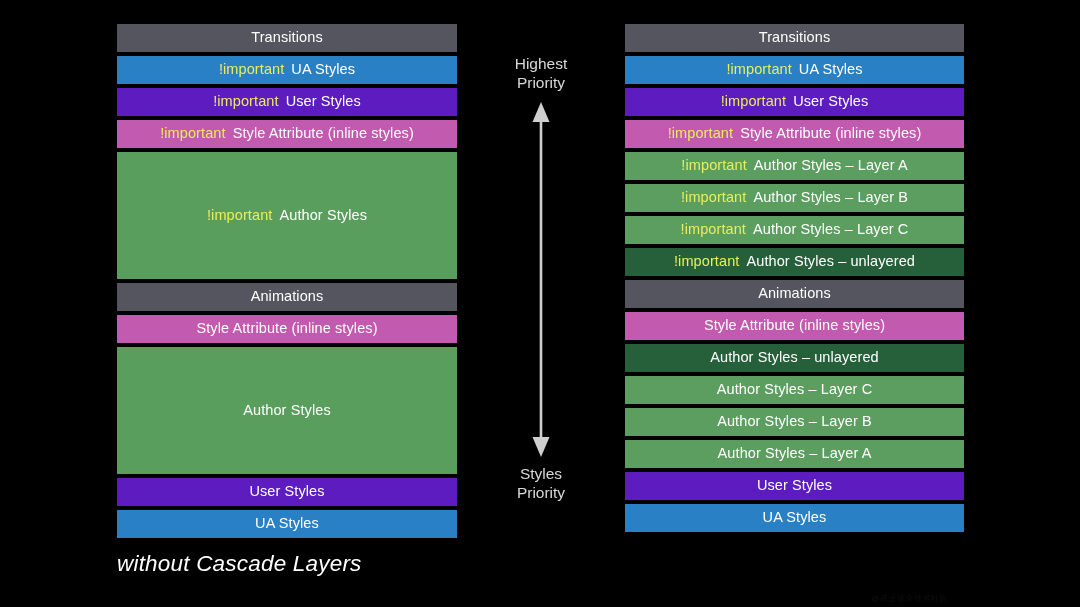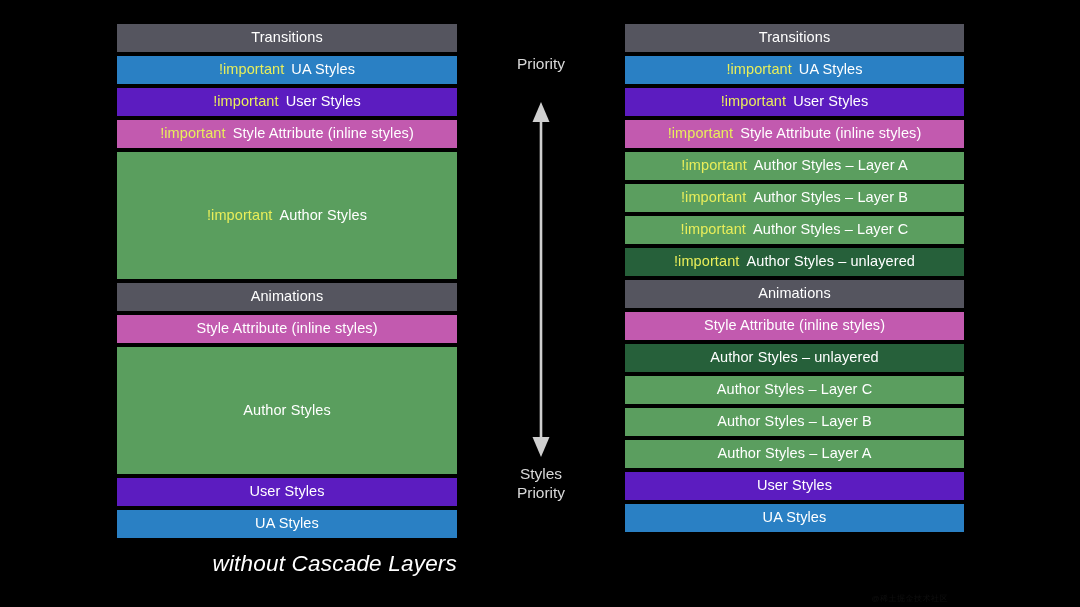--- a/index.html
+++ b/index.html
@@ -78,21 +78,21 @@
     height: 355px;
   }
 
   
   .caption {
     position: absolute;
     top: 551px;
     font-size: 22.5px;
     font-style: italic;
     color: #ffffff;
-    text-align: right;
+    text-align: left;
     letter-spacing: 0.2px;
   }
   #caption-left  { left: 117px; width: 340px; }
   #caption-right { left: 625px; width: 339px; }
 
   
   #watermark {
     position: absolute;
     right: 4px;
     bottom: 3px;
@@ -138,20 +138,21 @@
       <div class="bar" style="background: rgb(92, 28, 192); height: 28px; color: rgb(255, 255, 255);">
         <span class="lbl">User Styles</span>
       </div>
       <div class="bar" style="background: rgb(42, 128, 196); height: 28px; color: rgb(255, 255, 255);">
         <span class="lbl">UA Styles</span>
       </div>
     </div>
 
   <div id="center">
     <div class="prio" id="prio-high">
+      <div>Highest</div>
       <div>Priority</div>
     </div>
     <svg id="arrow-svg" viewBox="0 0 40 355">
       <line x1="20" y1="10" x2="20" y2="345" stroke="#cfcfcf" stroke-width="2.6"></line>
       <polygon points="20,0 11.5,20 28.5,20" fill="#cfcfcf"></polygon>
       <polygon points="20,355 11.5,335 28.5,335" fill="#cfcfcf"></polygon>
     </svg>
     <div class="prio" id="prio-low">
       <div>Styles</div>
       <div>Priority</div>

